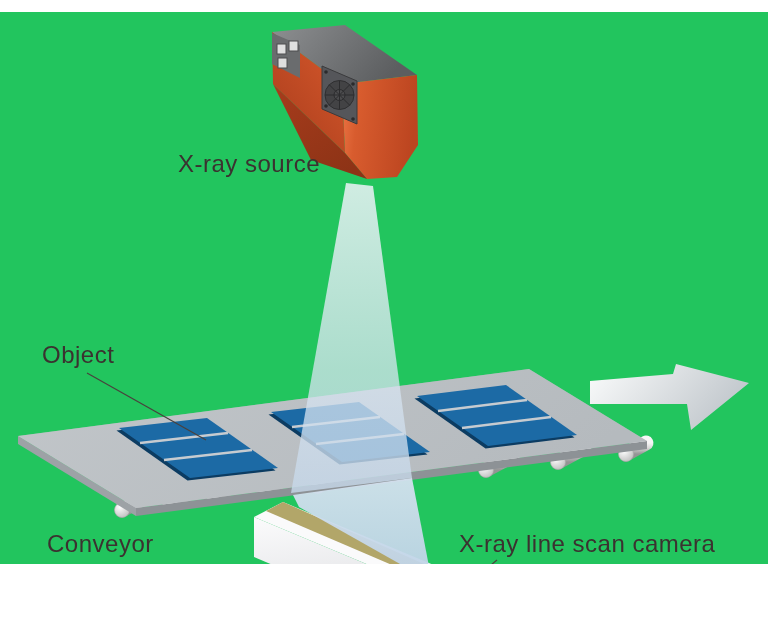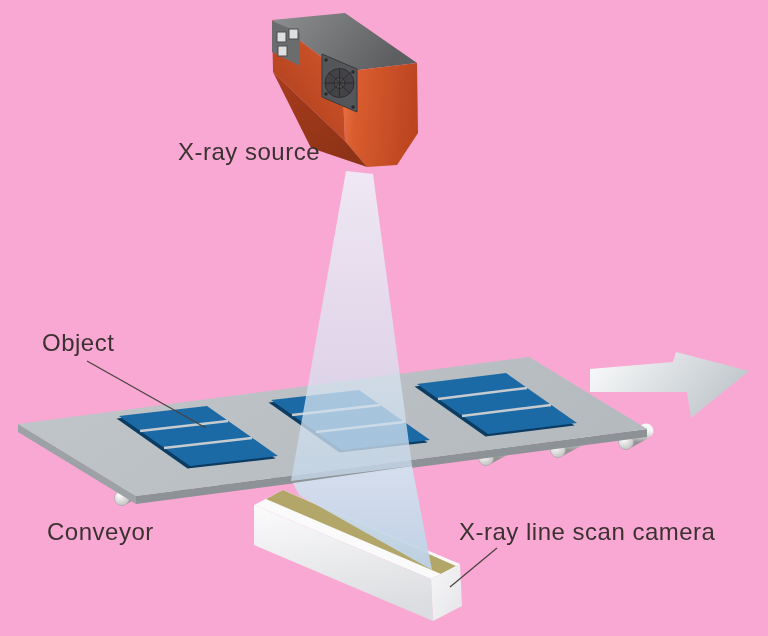--- a/index.html
+++ b/index.html
@@ -1,21 +1,22 @@
 <!DOCTYPE html>
 <html><head>
 <meta charset="utf-8">
 <style>
   html,body { margin:0; padding:0; background:#ffffff; }
   #stage {
     position:relative;
-    width:768px; height:636px;
-    background:#f9a8d4;
+    width:768px; height:552px;
+    background:#22c55e;
     overflow:hidden;
     font-family:"Liberation Sans", sans-serif;
+    margin-top:12px;
   }
   svg { display:block; }
   .lbl {
     font-family:"Liberation Sans", sans-serif;
     font-size:24px;
     letter-spacing:0.5px;
   }
   .leader { stroke:#4a413d; stroke-width:1.2; fill:none; }
 </style>
 </head>

